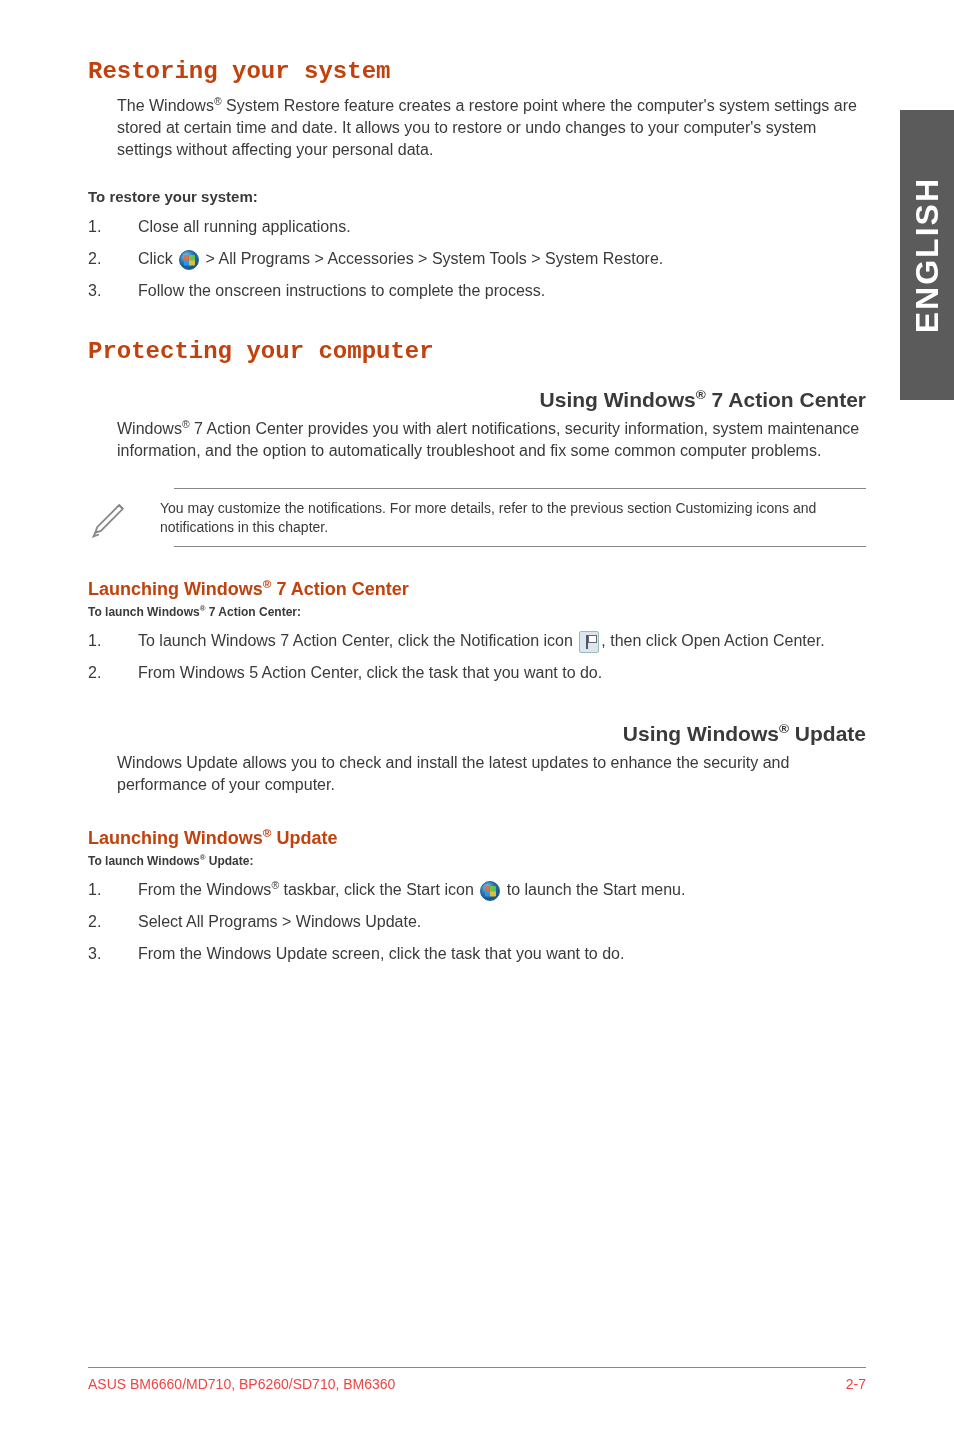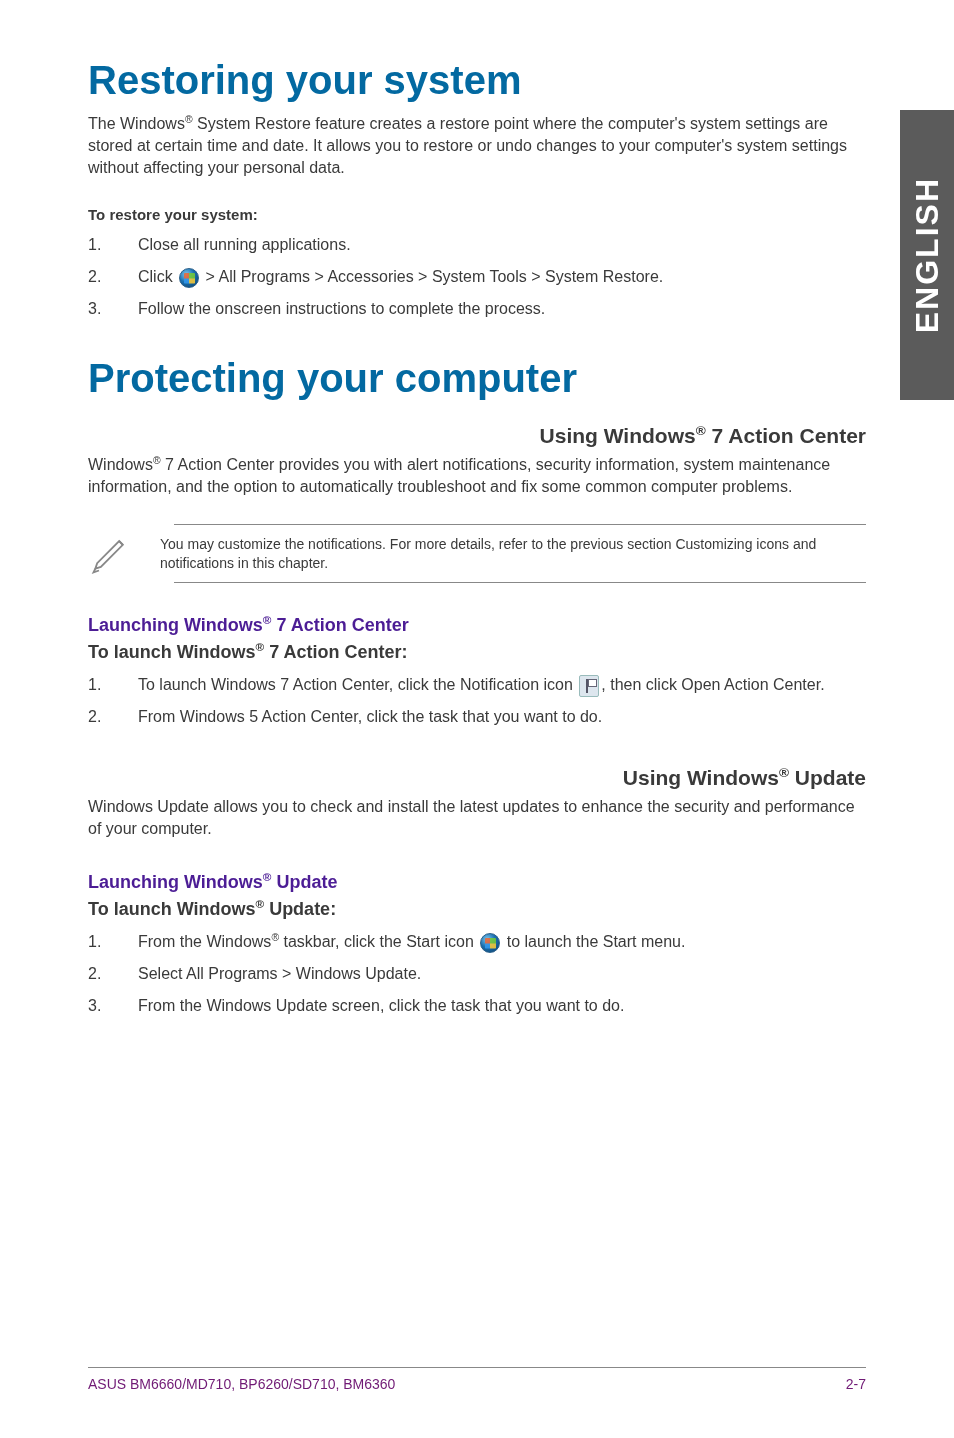--- a/index.html
+++ b/index.html
@@ -30,34 +30,36 @@
     .side-tab-text {
       color: #fff;
       font-weight: bold;
       font-size: 32px;
       letter-spacing: 2px;
       writing-mode: vertical-rl;
       transform: rotate(180deg);
       font-family: Arial, Helvetica, sans-serif;
     }
     h1 {
-      font-size: 40px;
-      font-weight: bold;
-      color: #0369a1;
+      font-size: 24px;
+      font-weight: bold;
+      color: #c2410c;
       margin-bottom: 10px;
       margin-top: 0;
+      font-family: Liberation Mono, monospace;
     }
     h1.second {
       margin-top: 35px;
     }
     .body-text {
       font-size: 16px;
       line-height: 1.35;
       color: #3a3a3a;
       margin-bottom: 4px;
+      margin-left: 29px;
     }
     .bold-para {
       font-size: 15px;
       font-weight: bold;
       margin-top: 28px;
       margin-bottom: 10px;
     }
     ol {
       list-style: none;
       padding: 0;
@@ -82,26 +84,26 @@
       font-size: 21px;
       font-weight: bold;
       color: #3a3a3a;
       margin-top: 22px;
       margin-bottom: 6px;
       text-align: right;
     }
     h3 {
       font-size: 18px;
       font-weight: bold;
-      color: #4c1d95;
+      color: #c2410c;
       margin-top: 30px;
       margin-bottom: 4px;
     }
     .sub-bold {
-      font-size: 18px;
+      font-size: 12px;
       font-weight: bold;
       margin-bottom: 10px;
     }
     .note-rule-top, .note-rule-bottom {
       border-top: 1px solid #888;
       margin-left: 86px;
     }
     .note-content {
       font-size: 14px;
       line-height: 1.35;
@@ -188,21 +190,21 @@
     .footer {
       position: absolute;
       bottom: 46px;
       left: 88px;
       right: 88px;
       border-top: 1px solid #888;
       padding-top: 8px;
       display: flex;
       justify-content: space-between;
       font-size: 14px;
-      color: #701a75;
+      color: #ef4444;
     }
   </style>
 </head>
 <body>
 
 <div class="side-tab">
   <span class="side-tab-text">ENGLISH</span>
 </div>
 
 <h1>Restoring your system</h1>

